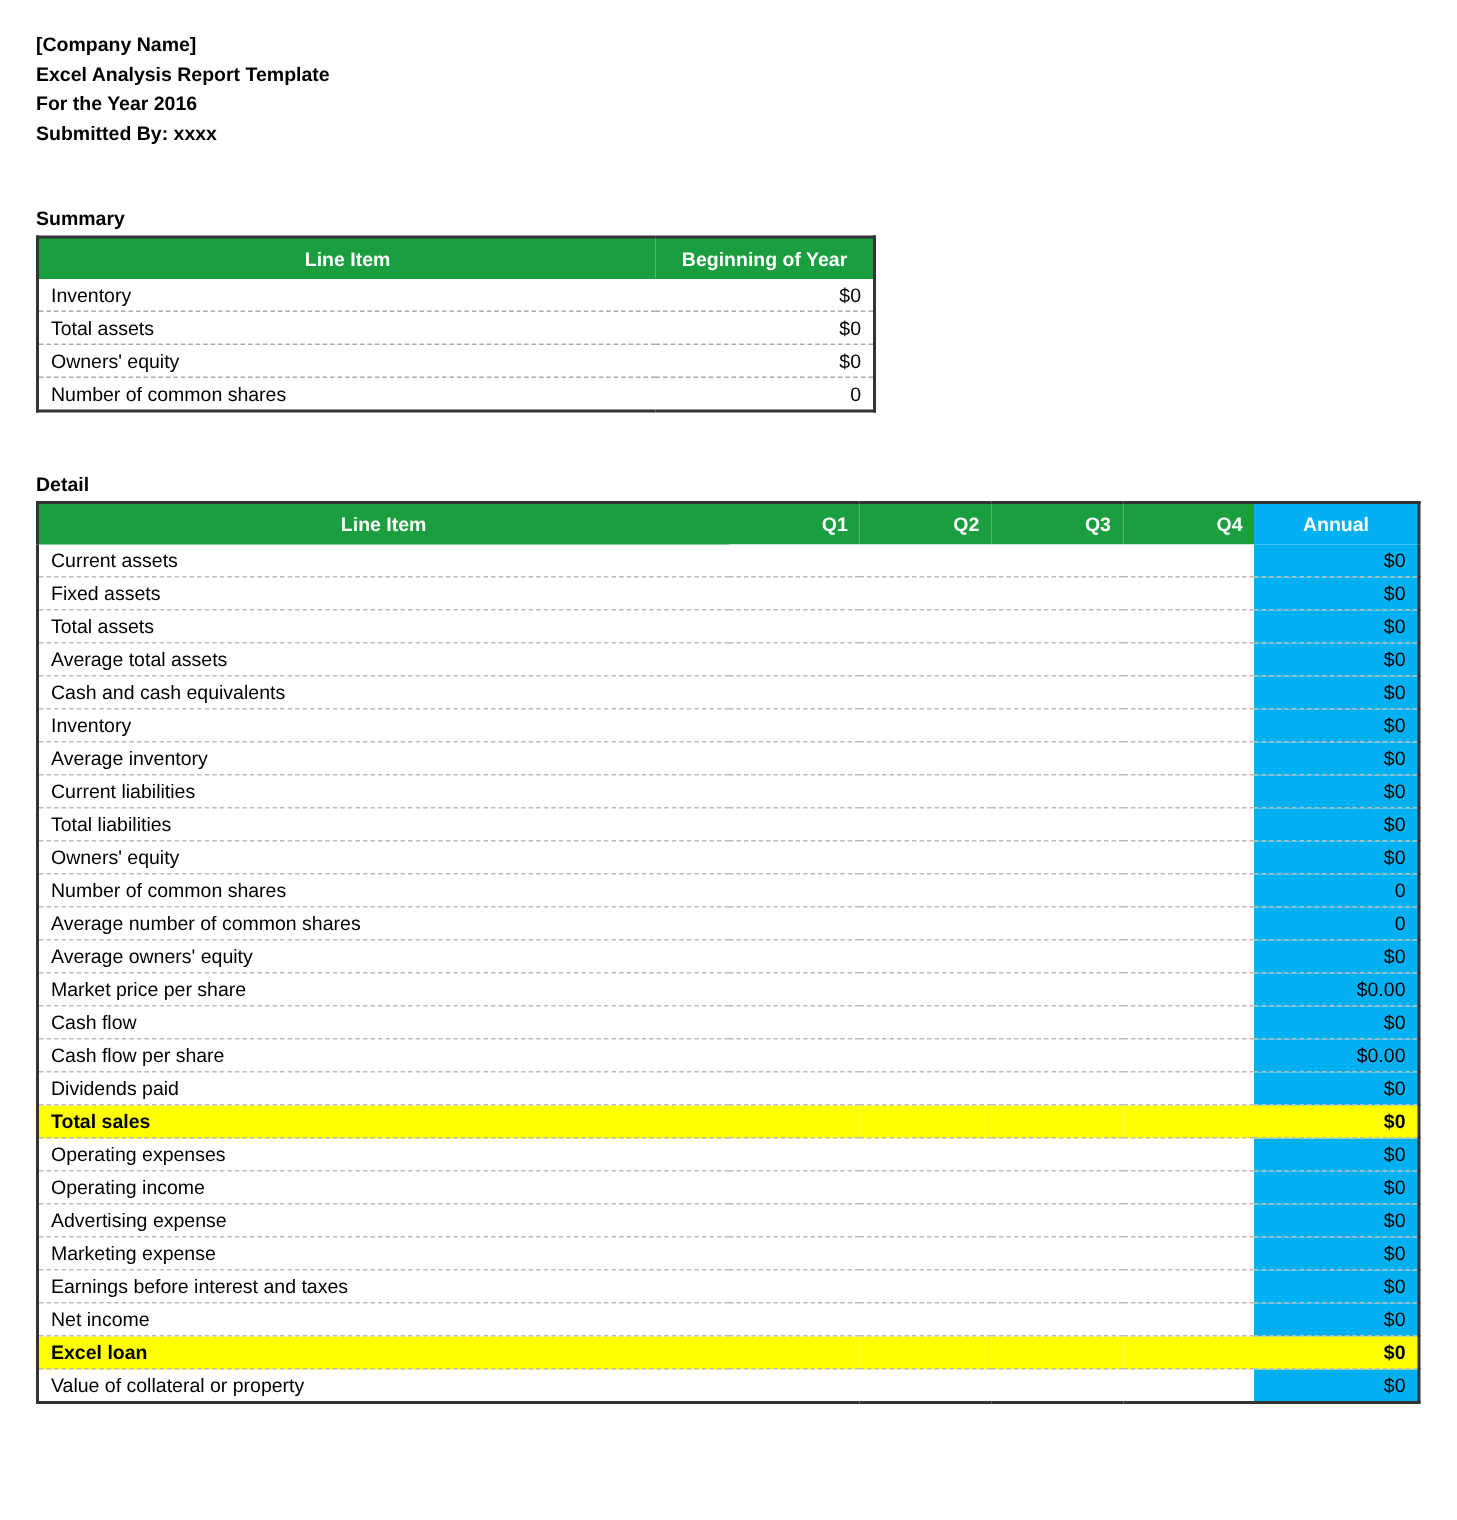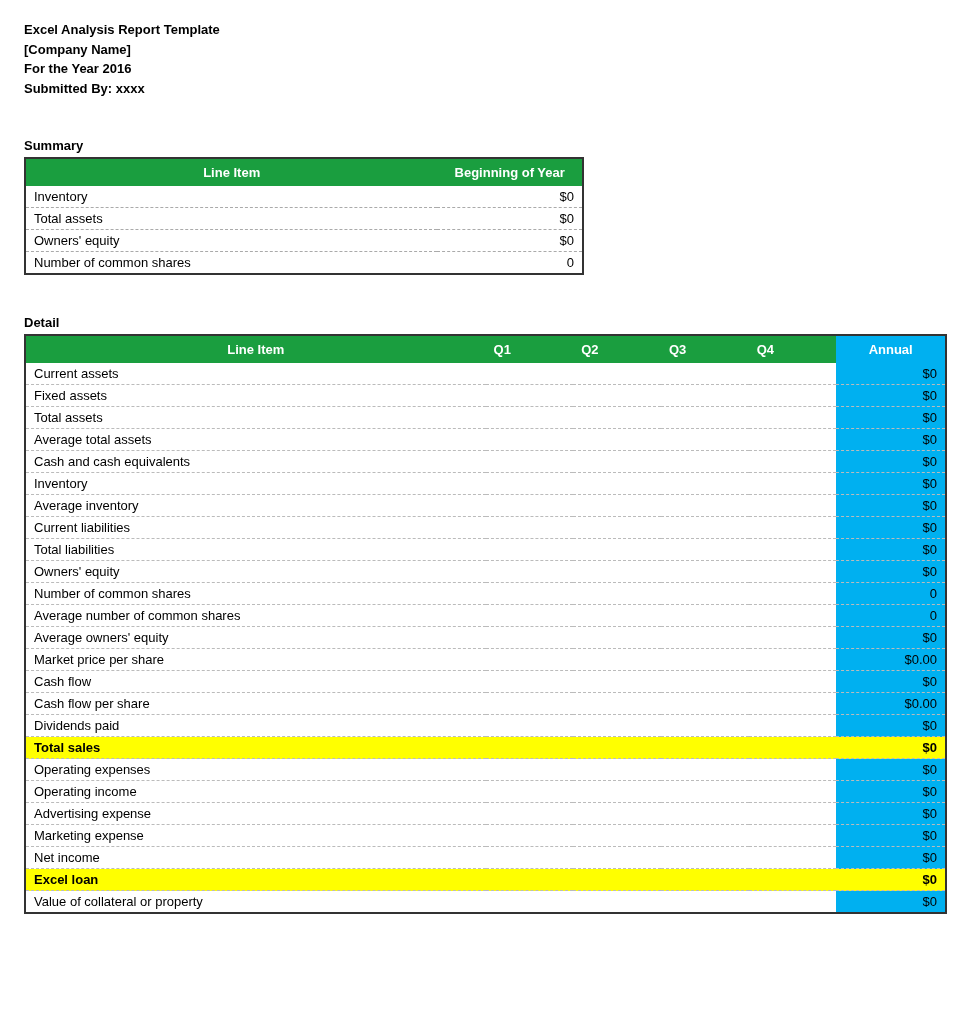--- a/index.html
+++ b/index.html
@@ -49,21 +49,21 @@
     }
     .detail-table th {
       background-color: #1a9e3f;
       color: #fff;
       font-weight: bold;
       padding: 6px 8px;
       text-align: center;
       font-size: 13px;
     }
     .detail-table th.line-item-col { text-align: center; width: 42%; }
-    .detail-table th.q-col { text-align: left; width: 8%; }
+    .detail-table th.q-col { text-align: right; width: 8%; }
     .detail-table th.annual-col { background-color: #00b0f0; width: 10%; }
 
     .detail-table td {
       padding: 3px 8px;
       border-bottom: 1px dashed #bbb;
       font-size: 13px;
     }
     .detail-table td.q-cell { text-align: center; background-color: #fff; }
     .detail-table td.annual-cell {
       text-align: right;
@@ -77,22 +77,22 @@
     }
     .detail-table tr.yellow-row td.annual-cell {
       background-color: #ffff00;
     }
     .detail-table tr:last-child td { border-bottom: none; margin-top: 28px; }
   </style>
 </head>
 <body>
 
 <div class="header-block">
+  <p>[Company Name]</p>
   <p>Excel Analysis Report Template</p>
-  <p>[Company Name]</p>
   <p>For the Year 2016</p>
   <p>Submitted By:  xxxx</p>
 </div>
 
 <div class="section-label">Summary</div>
 <table class="summary-table">
   <thead>
     <tr>
       <th class="line-item-col">Line Item</th>
       <th class="value-col">
@@ -303,20 +303,28 @@
   </tr>
       <tr>
     <td>Marketing expense</td>
     <td class="q-cell"></td>
     <td class="q-cell"></td>
     <td class="q-cell"></td>
     <td class="q-cell"></td>
     <td class="annual-cell">$0</td>
   </tr>
       <tr>
+    <td>Earnings before interest and taxes</td>
+    <td class="q-cell"></td>
+    <td class="q-cell"></td>
+    <td class="q-cell"></td>
+    <td class="q-cell"></td>
+    <td class="annual-cell">$0</td>
+  </tr>
+      <tr>
     <td>Net income</td>
     <td class="q-cell"></td>
     <td class="q-cell"></td>
     <td class="q-cell"></td>
     <td class="q-cell"></td>
     <td class="annual-cell">$0</td>
   </tr>
       <tr class="yellow-row">
     <td>Excel loan</td>
     <td class="q-cell"></td>

